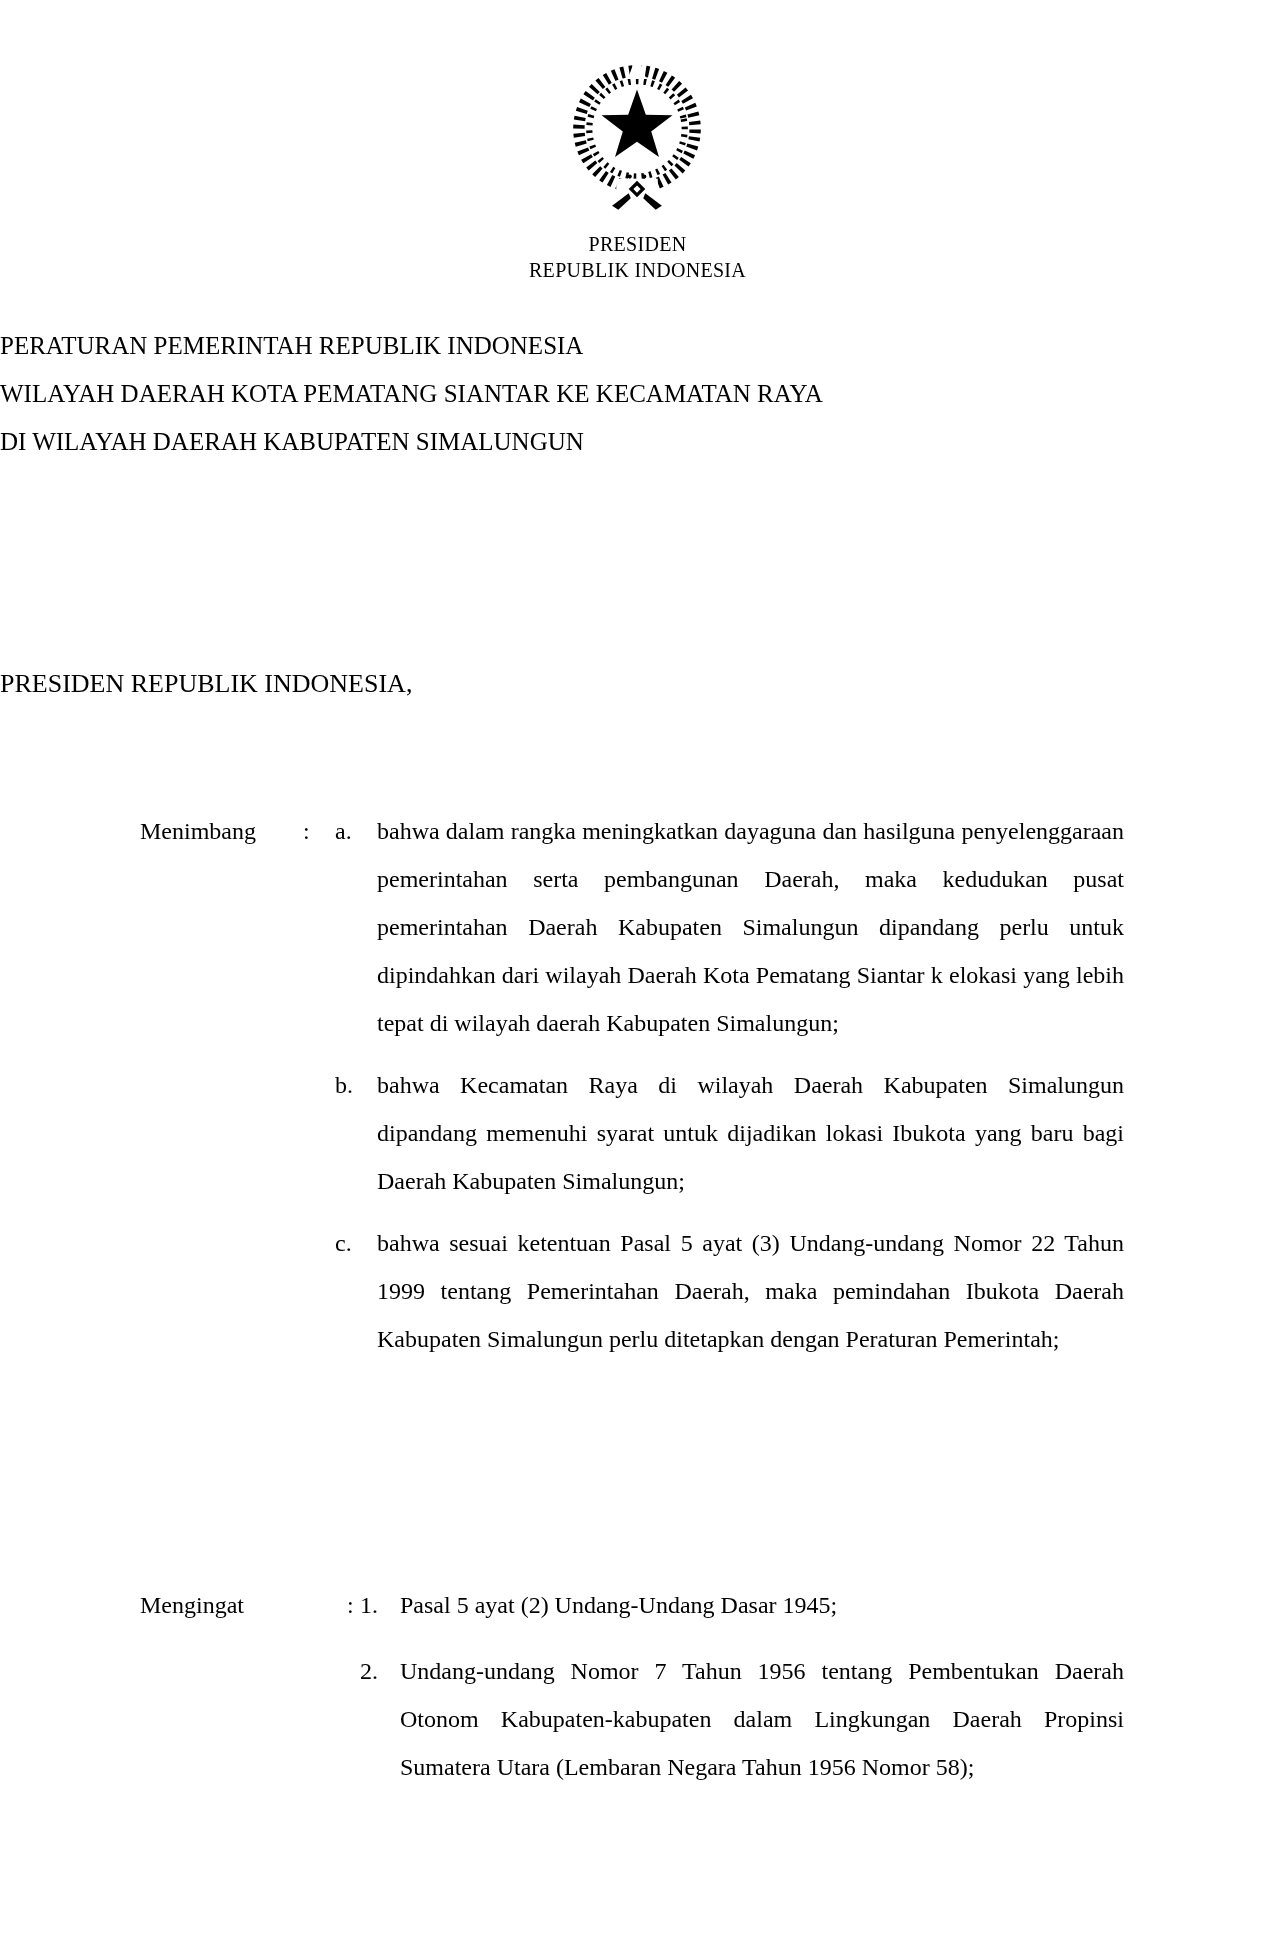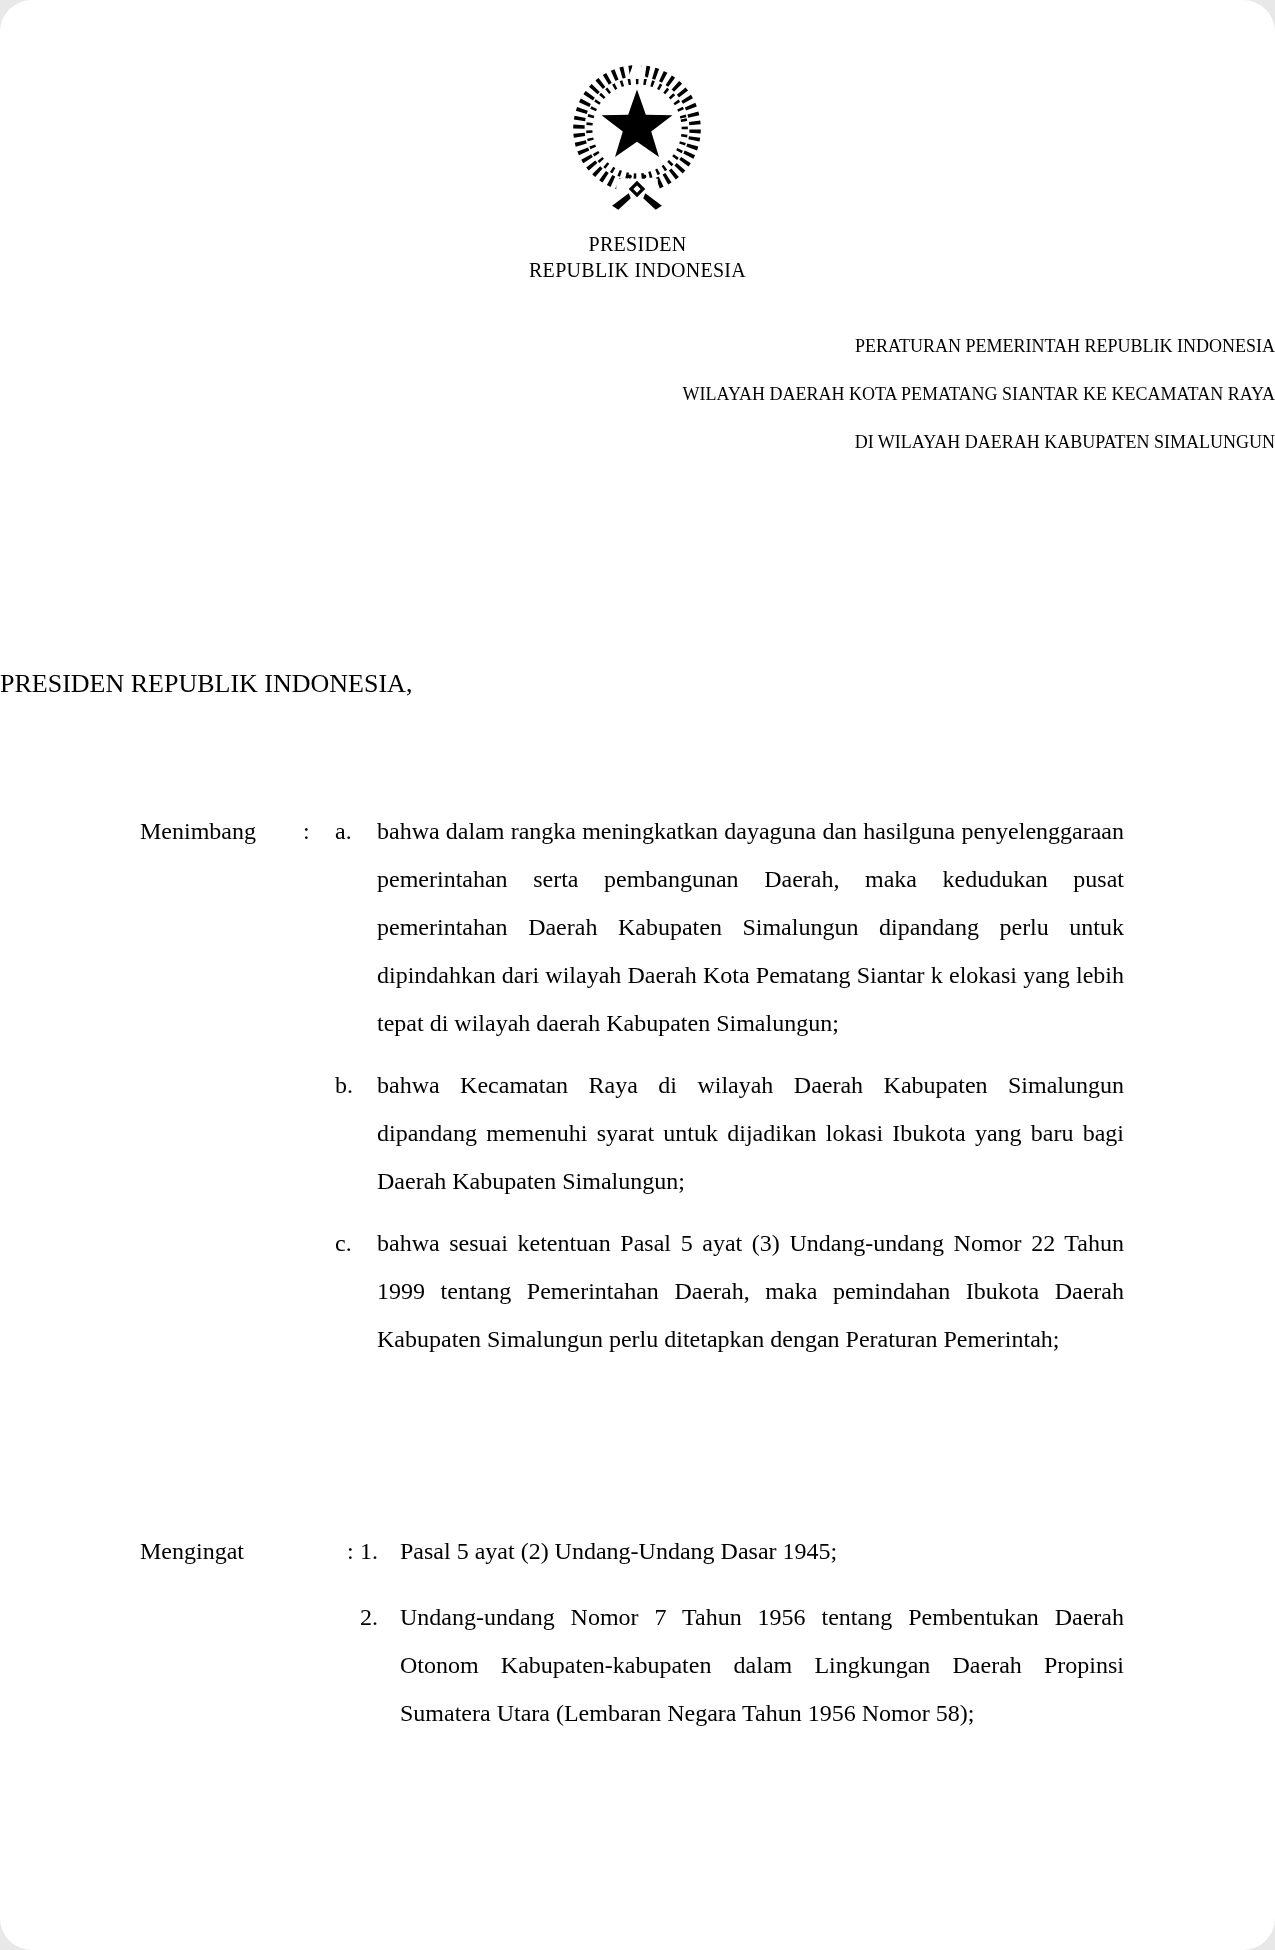--- a/index.html
+++ b/index.html
@@ -4,41 +4,40 @@
 <style>
   html,body { margin:0; padding:0; background:#e8e8e8; }
   .page {
     position:relative;
     width:1275px; height:1950px;
     margin:0 auto;
     background:#ffffff;
     color:#000000;
     font-family:"Liberation Serif","DejaVu Serif",serif;
     overflow:hidden;
-    border-radius:32px;
   }
   .seal { position:absolute; top:50px; left:554px; width:166px; height:166px; }
   .hdr {
     position:absolute; top:231px; left:0; width:100%;
     text-align:center; font-size:20px; line-height:26px; letter-spacing:0.3px;
   }
   .title-block {
     position:absolute; top:322px; left:0; width:100%;
-    text-align:right; font-size:18px; line-height:48px;
+    text-align:left; font-size:25px; line-height:48px;
   }
   .subject {
     position:absolute; top:660px; left:0; width:100%;
     text-align:left; font-size:26px; line-height:48px;
   }
   .clause {
     position:absolute; left:120px; width:1004px;
     display:grid; font-size:24px; line-height:48px;
   }
   .clause.menimbang { top:807px; grid-template-columns:163px 52px 789px; }
-  .clause.mengingat { top:1527px; grid-template-columns:207px 33px 764px; }
+  .clause.mengingat { top:1581px; grid-template-columns:207px 33px 764px; }
   .clab, .ccol { white-space:nowrap;margin-left:20px; }
   .item { display:flex; align-items:flex-start; margin-bottom:14px; }
   .clause.mengingat .item { margin-bottom:18px; }
   .marker { flex:none; }
   .clause.menimbang .marker { width:42px; }
   .clause.mengingat .marker { width:40px; }
   .itext { flex:1 1 auto; text-align:justify; }
 </style>
 </head>
 <body>

